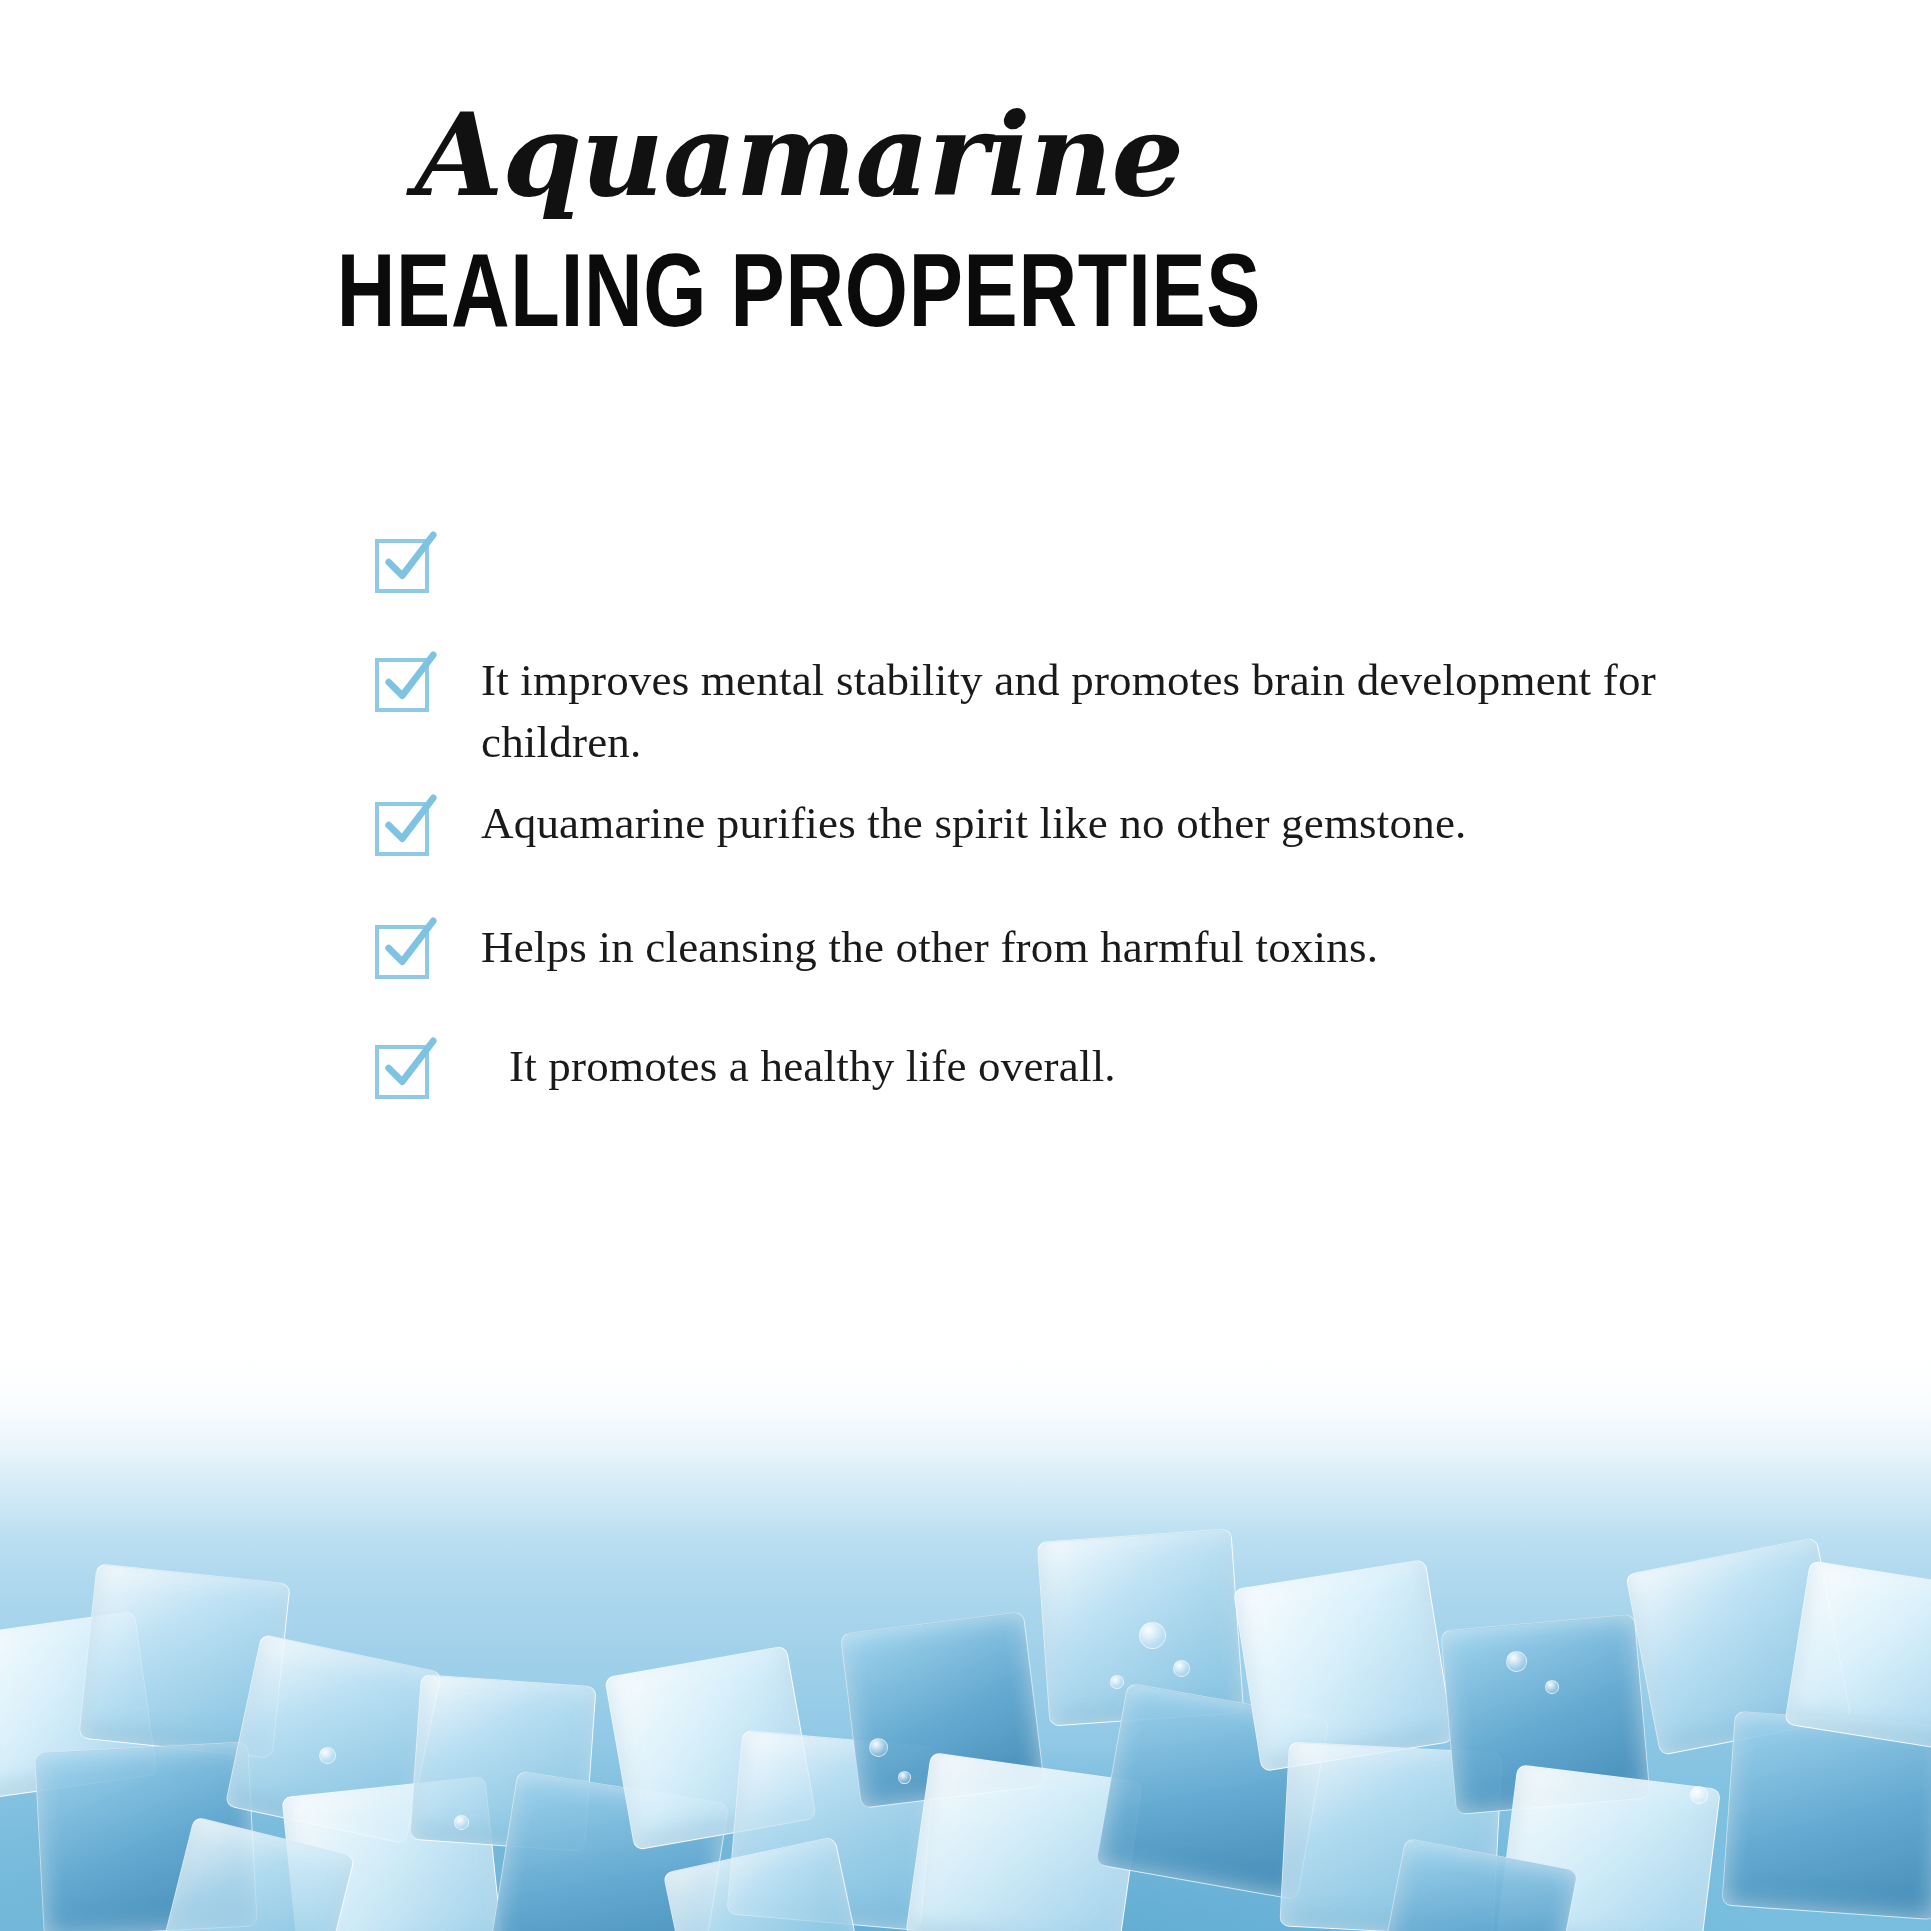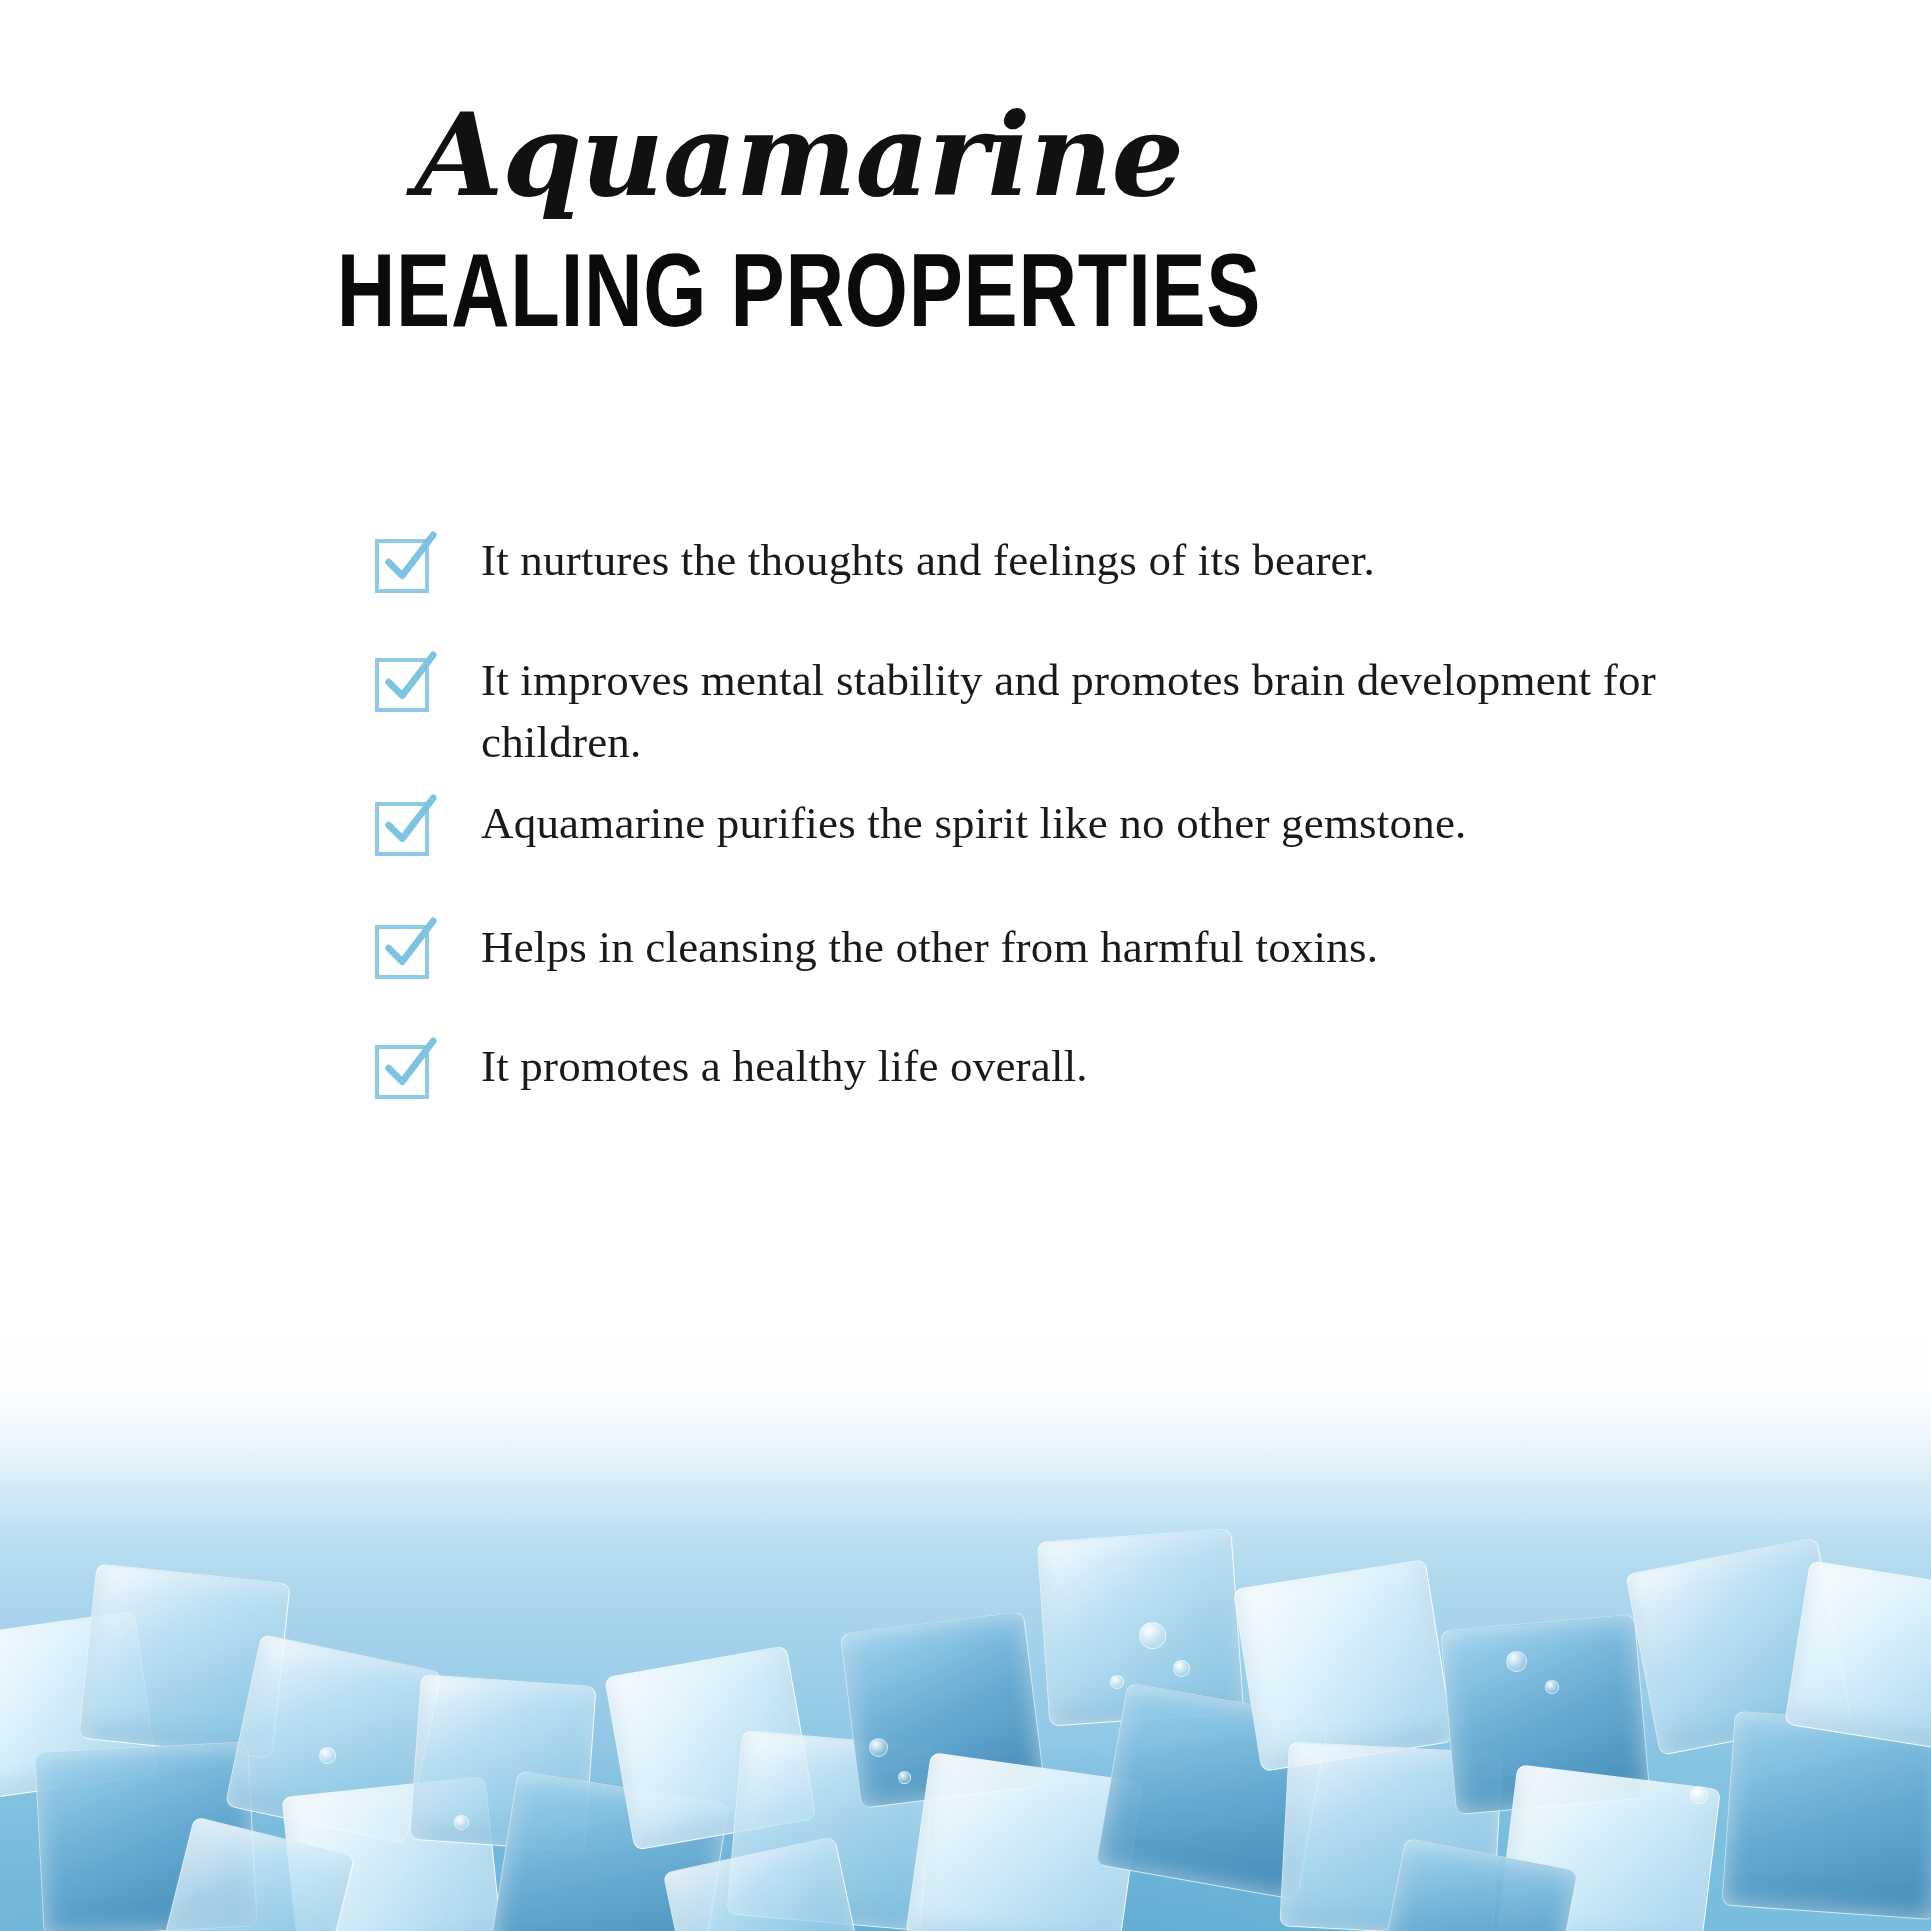--- a/index.html
+++ b/index.html
@@ -58,21 +58,21 @@
     position: absolute;
     top: 529px;
     left: 375px;
     width: 1448px;
   }
   .list-item {
     display: flex;
     align-items: flex-start;
     margin-bottom: 50px;
   }
-  .list-item:last-child { margin-bottom: 16px; }
+  .list-item:last-child { margin-bottom: 16px; gap: 28px; }
 
   .checkbox {
     position: relative;
     flex: 0 0 auto;
     width: 54px;
     height: 54px;
     margin-top: 9.7px;
     margin-right: 52px;
   }
   .checkbox .box {
@@ -159,21 +159,20 @@
 
   <div class="list">
 
     <div class="list-item li-0">
       <span class="checkbox">
         <span class="box"></span>
         <svg viewBox="0 0 62 62" aria-hidden="true">
           <path d="M10 30 L24 44 L56 2" fill="none" stroke="#7fc3e3" stroke-width="7" stroke-linecap="round" stroke-linejoin="round"></path>
         </svg>
       </span>
-      <span class="item-text">It nurtures the thoughts and feelings of its bearer.</span>
     </div>
 
     <div class="list-item li-1">
       <span class="checkbox">
         <span class="box"></span>
         <svg viewBox="0 0 62 62" aria-hidden="true">
           <path d="M10 30 L24 44 L56 2" fill="none" stroke="#7fc3e3" stroke-width="7" stroke-linecap="round" stroke-linejoin="round"></path>
         </svg>
       </span>
       <span class="item-text">It improves mental stability and promotes brain development for children.</span>

